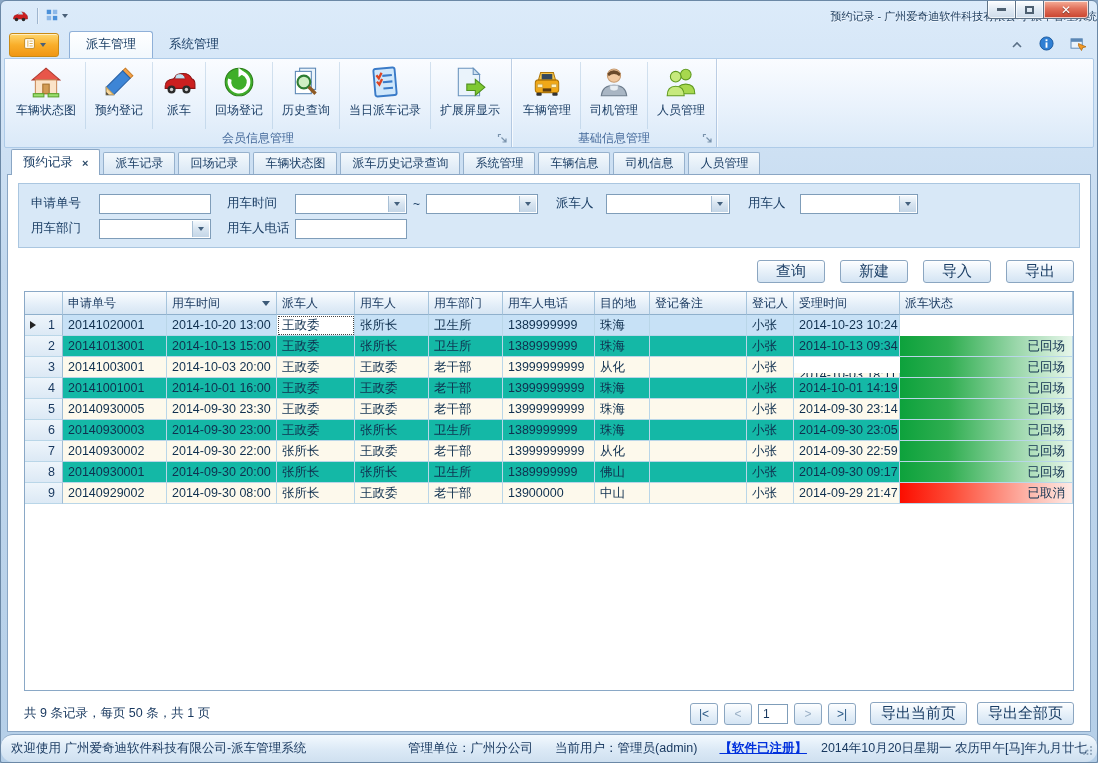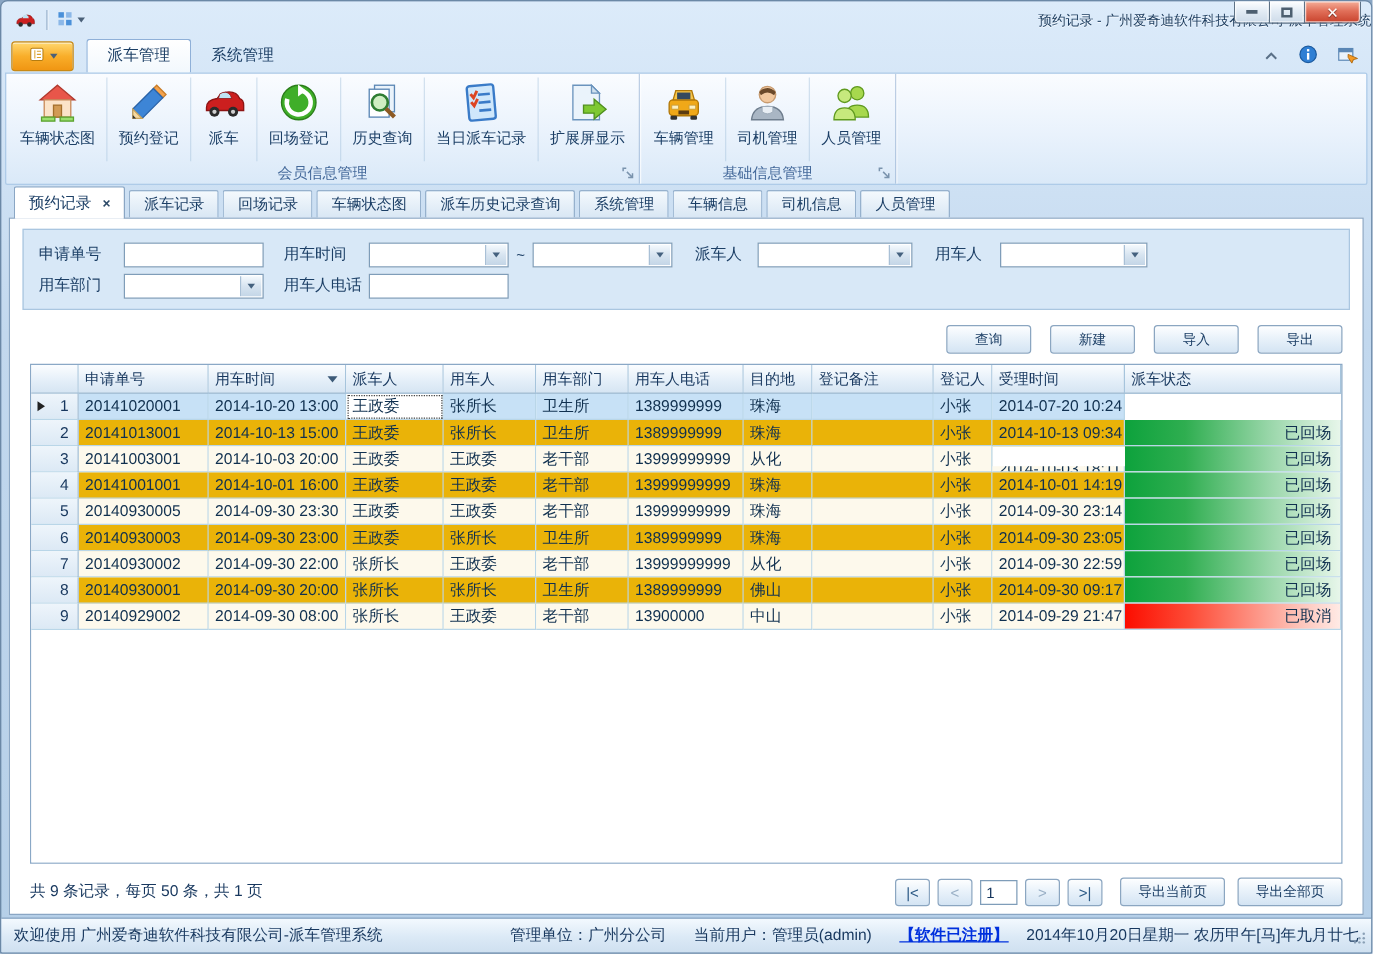--- a/index.html
+++ b/index.html
@@ -56,34 +56,34 @@
   .w3{width:50px;margin-left:18px;}
   .w4{width:52px;margin-left:18px;}
   .tinput{width:112px;height:20px;box-sizing:border-box;border:1px solid #7f9db9;background:#fff;font-size:12px;padding:0 3px;font-family:inherit;color:#17375e;}
   .combo{width:112px;height:20px;box-sizing:border-box;border:1px solid #7f9db9;background:#fff;position:relative;}
   .combo.wide{width:124px;}
   .combo.wide2{width:118px;}
   .combo .drop{position:absolute;top:1px;right:1px;bottom:1px;width:16px;background:linear-gradient(#f4f9fd,#d7e4f0 50%,#c4d6e7);border-left:1px solid #a9c0d6;display:flex;align-items:center;justify-content:center;}
   .tri{width:0;height:0;border-left:3.5px solid transparent;border-right:3.5px solid transparent;border-top:4px solid #44617e;}
   .tilde{margin:0 6px;color:#1c3f66;}
   .actionrow{display:flex;justify-content:flex-end;gap:15px;padding:12px 16px 8px;}
-  .btn{min-width:68px;height:23px;box-sizing:border-box;border:1px solid #8ba6c1;border-radius:3px;color:#1c3f66;font-size:11px;
+  .btn{min-width:68px;height:23px;box-sizing:border-box;border:1px solid #8ba6c1;border-radius:3px;color:#1c3f66;font-size:15px;
     background:linear-gradient(#fdfeff,#e9f2fa 45%,#d4e4f3);display:flex;align-items:center;justify-content:center;box-shadow:inset 0 1px 0 #fff;padding:0 10px;}
   
   .grid{margin:0 16px;border:1px solid #8aa8c6;height:404px;display:flex;flex-direction:column;background:#fff;overflow:hidden;}
   .ghead{display:flex;height:23px;flex:none;}
   .hcell{box-sizing:border-box;display:flex;align-items:center;padding:0 5px;flex:none;
     background:linear-gradient(#fbfdff,#e3eef8 60%,#d6e5f3);border-right:1px solid #a6c4dc;border-bottom:1px solid #8fb0cc;
     font-size:12px;color:#17375e;position:relative;white-space:nowrap;overflow:hidden;}
   .hcell.fill,.gcell.fill{flex:1;}
   .sortmark{position:absolute;right:6px;top:9px;width:0;height:0;border-left:4px solid transparent;border-right:4px solid transparent;border-top:5px solid #3c5a78;}
   .grow{display:flex;height:21px;flex:none;}
   .gcell{box-sizing:border-box;display:flex;align-items:center;padding:0 5px;flex:none;border-right:1px solid #b9d6e8;border-bottom:1px solid #b9d6e8;
     font-size:12.5px;color:#10304f;overflow:hidden;white-space:nowrap;}
-  .grow.alt-cyan .gcell{background:#eab308;}
+  .grow.alt-cyan .gcell{background:#14b8a6;}
   .grow.alt-cream .gcell{background:#fdf9ec;}
   .grow.selected .gcell{background:#c7e1f6;}
   .gcell.indicator{background:linear-gradient(#eef5fb,#dce9f5)!important;border-right:1px solid #9fbcd4;justify-content:flex-end;padding-right:7px;position:relative;color:#17375e;}
   .rowarrow{position:absolute;left:5px;top:6px;width:0;height:0;border-top:4.5px solid transparent;border-bottom:4.5px solid transparent;border-left:6px solid #222;}
   .gcell.focused{background:#fff!important;outline:1px dotted #444;outline-offset:-2px;}
   .gcell.status{justify-content:flex-end;padding-right:7px;}
   .st-returned{background:linear-gradient(90deg,#0da23c 0%,#2fae50 28%,#9bd7ab 68%,#e7f6ea 100%)!important;}
   .st-cancelled{background:linear-gradient(90deg,#fc0d00 0%,#fd4b36 30%,#fdbdb2 78%,#ffeae5 100%)!important;}
   .gridfill{flex:1;background:#fff;}
   
@@ -91,21 +91,21 @@
   .summary{flex:1;font-size:12.5px;color:#17375e;}
   .pager{display:flex;align-items:center;gap:6px;}
   .pbtn{width:28px;height:22px;box-sizing:border-box;border:1px solid #8ba6c1;border-radius:3px;font-size:12px;color:#2c5a86;
     background:linear-gradient(#fdfeff,#e9f2fa 45%,#d4e4f3);display:flex;align-items:center;justify-content:center;}
   .pbtn.dis{color:#9ab0c6;}
   .pageinput{width:30px;height:20px;box-sizing:border-box;border:1px solid #7f9db9;font-size:12px;padding:0 4px;font-family:inherit;color:#17375e;}
   .exportbtns{display:flex;gap:10px;margin-left:14px;}
   .btn.wide-btn{min-width:84px;}
   
   .statusbar{height:27px;flex:none;margin-top:2px;border-top:1px solid #8aa6c4;background:linear-gradient(#f3f9fe,#dbe9f6 55%,#cfe0f0);
-    display:flex;align-items:center;padding:0 10px;font-size:12.5px;color:#17375e;position:relative;}
+    display:flex;align-items:center;padding:0 10px;font-size:12.5px;color:#17375e;position:relative;border-radius:12px;}
   .sb-welcome{width:400px;}
   .sb-item{margin-right:22px;white-space:nowrap;}
   .sb-link{color:#0030dd;text-decoration:underline;font-weight:bold;margin-right:14px;white-space:nowrap;}
   .sb-date{white-space:nowrap;}
   .grip{position:absolute;right:4px;bottom:4px;}
 </style>
 </head>
 <body>
 
 <div class="window">
@@ -458,21 +458,21 @@
             </div>
             <div class="gcell" style="width: 104px;">20141020001</div>
             <div class="gcell" style="width: 110px;">2014-10-20 13:00</div>
             <div class="gcell focused" style="width: 78px;">王政委</div>
             <div class="gcell" style="width: 74px;">张所长</div>
             <div class="gcell" style="width: 74px;">卫生所</div>
             <div class="gcell" style="width: 92px;">1389999999</div>
             <div class="gcell" style="width: 55px;">珠海</div>
             <div class="gcell" style="width: 97px;"></div>
             <div class="gcell" style="width: 47px;">小张</div>
-            <div class="gcell" style="width: 106px;">2014-07-20 10:24</div>
+            <div class="gcell" style="width: 106px;">2014-10-23 10:24</div>
           </div>
           <div class="grow alt-cyan">
             <div class="gcell indicator" style="width: 38px;">
               <span>2</span>
             </div>
             <div class="gcell" style="width: 104px;">20141013001</div>
             <div class="gcell" style="width: 110px;">2014-10-13 15:00</div>
             <div class="gcell" style="width: 78px;">王政委</div>
             <div class="gcell" style="width: 74px;">张所长</div>
             <div class="gcell" style="width: 74px;">卫生所</div>

